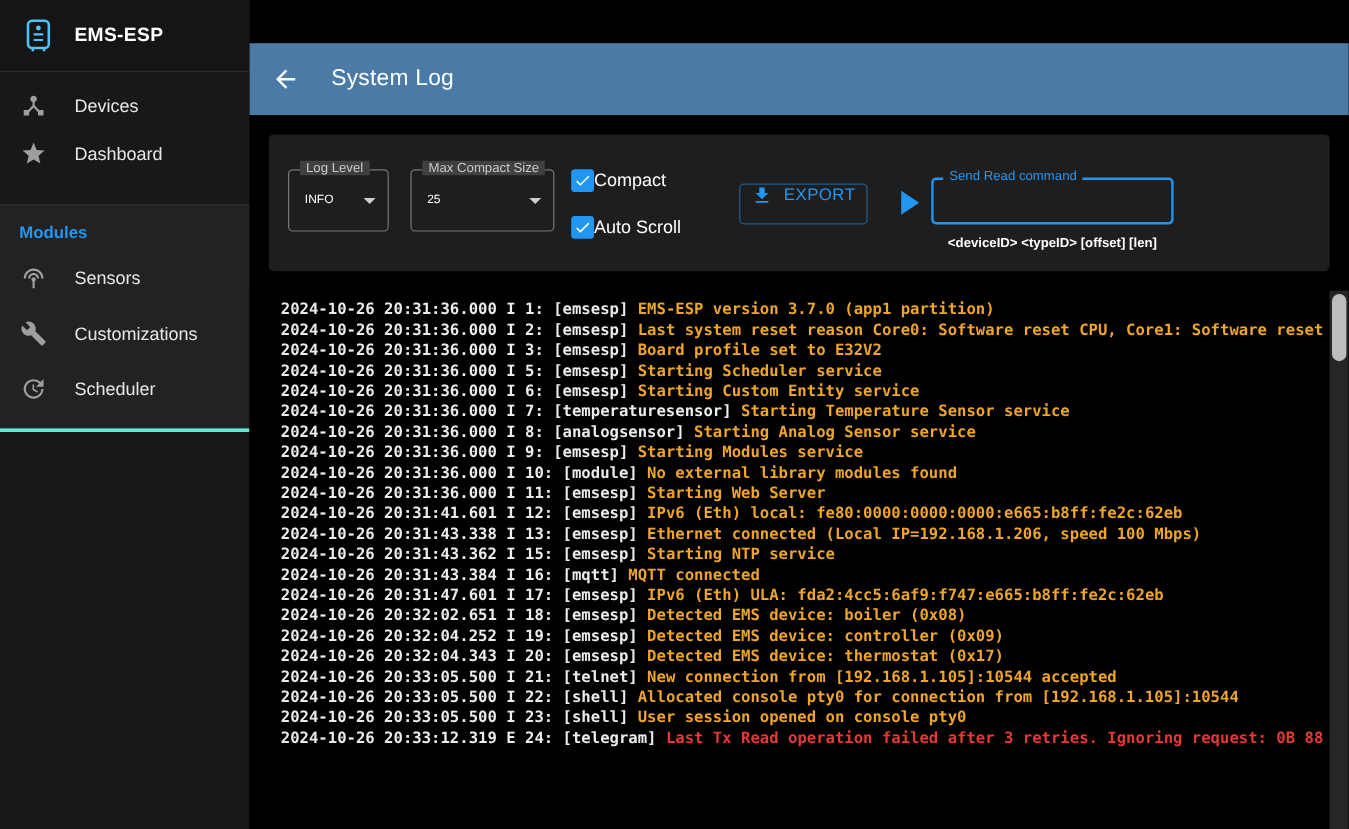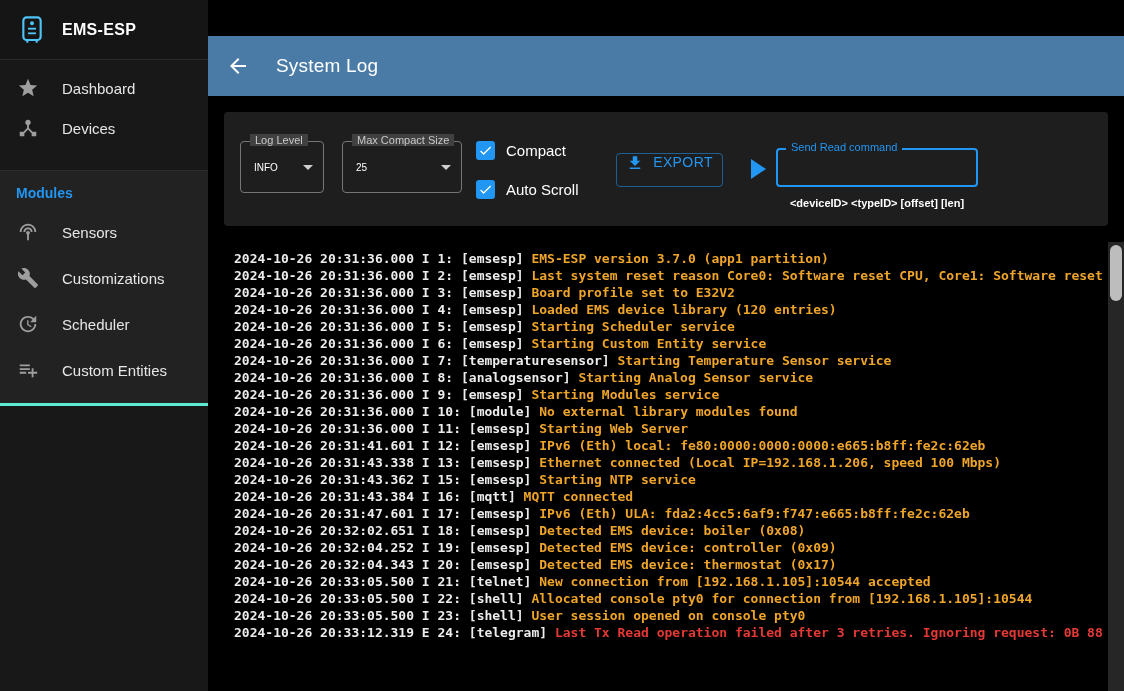--- a/index.html
+++ b/index.html
@@ -27,21 +27,21 @@
 
   
   .card { margin: 16px; height: 114px; background: #1e1e1e; border-radius: 4px; position: relative; }
   .field { position: absolute; border: 1px solid #767676; border-radius: 4px; height: 52px; cursor: pointer; }
   .field-label { position: absolute; top: -8px; left: 9px; background: #404040; padding: 0 5px; font-size: 11px; color: #c9c9c9; }
   .field-value { position: absolute; left: 13px; top: 50%; transform: translateY(-50%); font-size: 10px; color: #fff; }
   .caret { position: absolute; right: 10px; top: 50%; margin-top: -2px; width: 0; height: 0; border-left: 5px solid transparent; border-right: 5px solid transparent; border-top: 5px solid #cfcfcf; }
   .f-loglevel { left: 16px; top: 29px; width: 84px; }
   .f-buffer  { left: 118px; top: 29px; width: 120px; }
   .checks { position: absolute; left: 252px; top: 27px; display: flex; flex-direction: column; gap: 17px; }
-  .check-row { display: flex; align-items: center; gap: 11px; font-size: 15px; color: #fff; cursor: pointer; height: 22px; }
+  .check-row { display: flex; align-items: center; font-size: 15px; color: #fff; cursor: pointer; height: 22px; }
   .checkbox { width: 19px; height: 19px; border-radius: 3px; background: #4a4a4a; display: flex; align-items: center; justify-content: center; }
   .checkbox svg { display: none; }
   .checkbox.checked { background: var(--accent,#2196f3); }
   .checkbox.checked svg { display: block; }
   .export-btn { position: absolute; left: 392px; top: 41px; width: 107px; height: 34px; display: flex; align-items: flex-start; justify-content: center; gap: 9px; background: transparent; border: 1px solid rgba(33,150,243,.55); border-radius: 4px; color: var(--accent,#2196f3); font-family: inherit; font-size: 14px; font-weight: 500; letter-spacing: .4px; cursor: pointer; }
   .play { position: absolute; left: 527px; top: 47px; width: 0; height: 0; border-top: 10px solid transparent; border-bottom: 10px solid transparent; border-left: 15px solid var(--accent,#2196f3); cursor: pointer; }
   .send-field { position: absolute; left: 552px; top: 36px; width: 202px; height: 39px; border: 2px solid var(--accent,#2196f3); border-radius: 4px; }
   .send-label { position: absolute; top: -9px; left: 8px; background: #1e1e1e; padding: 0 5px; font-size: 11px; color: var(--accent,#2196f3); }
   .send-input { width: 100%; height: 100%; background: transparent; border: none; outline: none; color: #fff; font-family: inherit; font-size: 14px; padding: 0 10px; }
   .helper { position: absolute; left: 548px; top: 85px; width: 210px; text-align: center; font-size: 11px; font-weight: 700; color: #fff; }
@@ -74,32 +74,32 @@
           <line x1="15.5" y1="19.5" x2="15.5" y2="21.5" stroke="#4fc3f7" stroke-width="1.6"></line>
         </svg>
       </span>
       <span class="app-name">EMS-ESP</span>
     </div>
 
     <nav class="nav">
       <div class="nav-item">
         <span class="icon">
           <svg width="22" height="22" viewBox="0 0 24 24">
+              <path fill="#9e9e9e" d="M17 16l-4-4V8.82C14.16 8.4 15 7.3 15 6c0-1.66-1.34-3-3-3S9 4.34 9 6c0 1.3.84 2.4 2 2.82V12l-4 4H3v5h5v-3.05l4-4.2 4 4.2V21h5v-5h-4z"></path>
+            </svg>
+        </span>
+        <span>Devices</span>
+      </div>
+      <div class="nav-item">
+        <span class="icon">
+          <svg width="22" height="22" viewBox="0 0 24 24">
               <path fill="#9e9e9e" d="M12 17.27L18.18 21l-1.64-7.03L22 9.24l-7.19-.61L12 2 9.19 8.63 2 9.24l5.46 4.73L5.82 21z"></path>
             </svg>
         </span>
         <span>Dashboard</span>
-      </div>
-      <div class="nav-item">
-        <span class="icon">
-          <svg width="22" height="22" viewBox="0 0 24 24">
-              <path fill="#9e9e9e" d="M17 16l-4-4V8.82C14.16 8.4 15 7.3 15 6c0-1.66-1.34-3-3-3S9 4.34 9 6c0 1.3.84 2.4 2 2.82V12l-4 4H3v5h5v-3.05l4-4.2 4 4.2V21h5v-5h-4z"></path>
-            </svg>
-        </span>
-        <span>Devices</span>
       </div>
     </nav>
 
     <div class="modules-block">
       <div class="modules-title">Modules</div>
 
       <div class="nav-item">
         <span class="icon">
           <svg width="22" height="22" viewBox="0 0 24 24">
               <path fill="#9e9e9e" d="M12 11c-1.1 0-2 .9-2 2 0 .74.4 1.38 1 1.72V21h2v-6.28c.6-.35 1-.98 1-1.72 0-1.1-.9-2-2-2zm0-8C7.03 3 3 7.03 3 12h2c0-3.87 3.13-7 7-7s7 3.13 7 7h2c0-4.97-4.03-9-9-9zm0 4c-2.76 0-5 2.24-5 5h2c0-1.66 1.34-3 3-3s3 1.34 3 3h2c0-2.76-2.24-5-5-5z"></path>
@@ -119,28 +119,20 @@
 
       <div class="nav-item">
         <span class="icon">
           <svg width="22" height="22" viewBox="0 0 24 24">
               <path fill="#9e9e9e" d="M21 10.12h-6.78l2.74-2.82c-2.73-2.7-7.15-2.8-9.88-.1-2.73 2.71-2.73 7.08 0 9.79s7.15 2.71 9.88 0C18.32 15.65 19 14.08 19 12.1h2c0 1.98-.88 4.55-2.64 6.29-3.51 3.48-9.21 3.48-12.72 0-3.5-3.47-3.53-9.11-.02-12.58s9.14-3.47 12.65 0L21 3v7.12zM12.5 8v4.25l3.5 2.08-.72 1.21L11 13V8h1.5z"></path>
             </svg>
         </span>
         <span>Scheduler</span>
       </div>
 
-      <div class="nav-item">
-        <span class="icon">
-          <svg width="22" height="22" viewBox="0 0 24 24">
-              <path fill="#9e9e9e" d="M14 10H3v2h11v-2zm0-4H3v2h11V6zm4 8v-4h-2v4h-4v2h4v4h2v-4h4v-2h-4zM3 16h7v-2H3v2z"></path>
-            </svg>
-        </span>
-        <span>Custom Entities</span>
-      </div>
     </div>
   </aside>
 
   <div class="main">
     <header class="topbar">
       <span class="back">
         <svg width="24" height="24" viewBox="0 0 24 24">
             <path fill="#ffffff" d="M20 11H7.83l5.59-5.59L12 4l-8 8 8 8 1.41-1.41L7.83 13H20v-2z"></path>
           </svg>
       </span>
@@ -199,21 +191,20 @@
         </div>
 
         <div class="helper">&lt;deviceID&gt; &lt;typeID&gt; [offset] [len]</div>
       </div>
 
       <div class="log">
         <div>
             <div class="log-line"><span class="lp">2024-10-26 20:31:36.000 I 1: [emsesp] </span><span class="lm">EMS-ESP version 3.7.0 (app1 partition)</span></div>
             <div class="log-line"><span class="lp">2024-10-26 20:31:36.000 I 2: [emsesp] </span><span class="lm">Last system reset reason Core0: Software reset CPU, Core1: Software reset</span></div>
             <div class="log-line"><span class="lp">2024-10-26 20:31:36.000 I 3: [emsesp] </span><span class="lm">Board profile set to E32V2</span></div>
-            <div class="log-line"><span class="lp">2024-10-26 20:31:36.000 I 4: [emsesp] </span><span class="lm">Loaded EMS device library (120 entries)</span></div>
             <div class="log-line"><span class="lp">2024-10-26 20:31:36.000 I 5: [emsesp] </span><span class="lm">Starting Scheduler service</span></div>
             <div class="log-line"><span class="lp">2024-10-26 20:31:36.000 I 6: [emsesp] </span><span class="lm">Starting Custom Entity service</span></div>
             <div class="log-line"><span class="lp">2024-10-26 20:31:36.000 I 7: [temperaturesensor] </span><span class="lm">Starting Temperature Sensor service</span></div>
             <div class="log-line"><span class="lp">2024-10-26 20:31:36.000 I 8: [analogsensor] </span><span class="lm">Starting Analog Sensor service</span></div>
             <div class="log-line"><span class="lp">2024-10-26 20:31:36.000 I 9: [emsesp] </span><span class="lm">Starting Modules service</span></div>
             <div class="log-line"><span class="lp">2024-10-26 20:31:36.000 I 10: [module] </span><span class="lm">No external library modules found</span></div>
             <div class="log-line"><span class="lp">2024-10-26 20:31:36.000 I 11: [emsesp] </span><span class="lm">Starting Web Server</span></div>
             <div class="log-line"><span class="lp">2024-10-26 20:31:41.601 I 12: [emsesp] </span><span class="lm">IPv6 (Eth) local: fe80:0000:0000:0000:e665:b8ff:fe2c:62eb</span></div>
             <div class="log-line"><span class="lp">2024-10-26 20:31:43.338 I 13: [emsesp] </span><span class="lm">Ethernet connected (Local IP=192.168.1.206, speed 100 Mbps)</span></div>
             <div class="log-line"><span class="lp">2024-10-26 20:31:43.362 I 15: [emsesp] </span><span class="lm">Starting NTP service</span></div>

